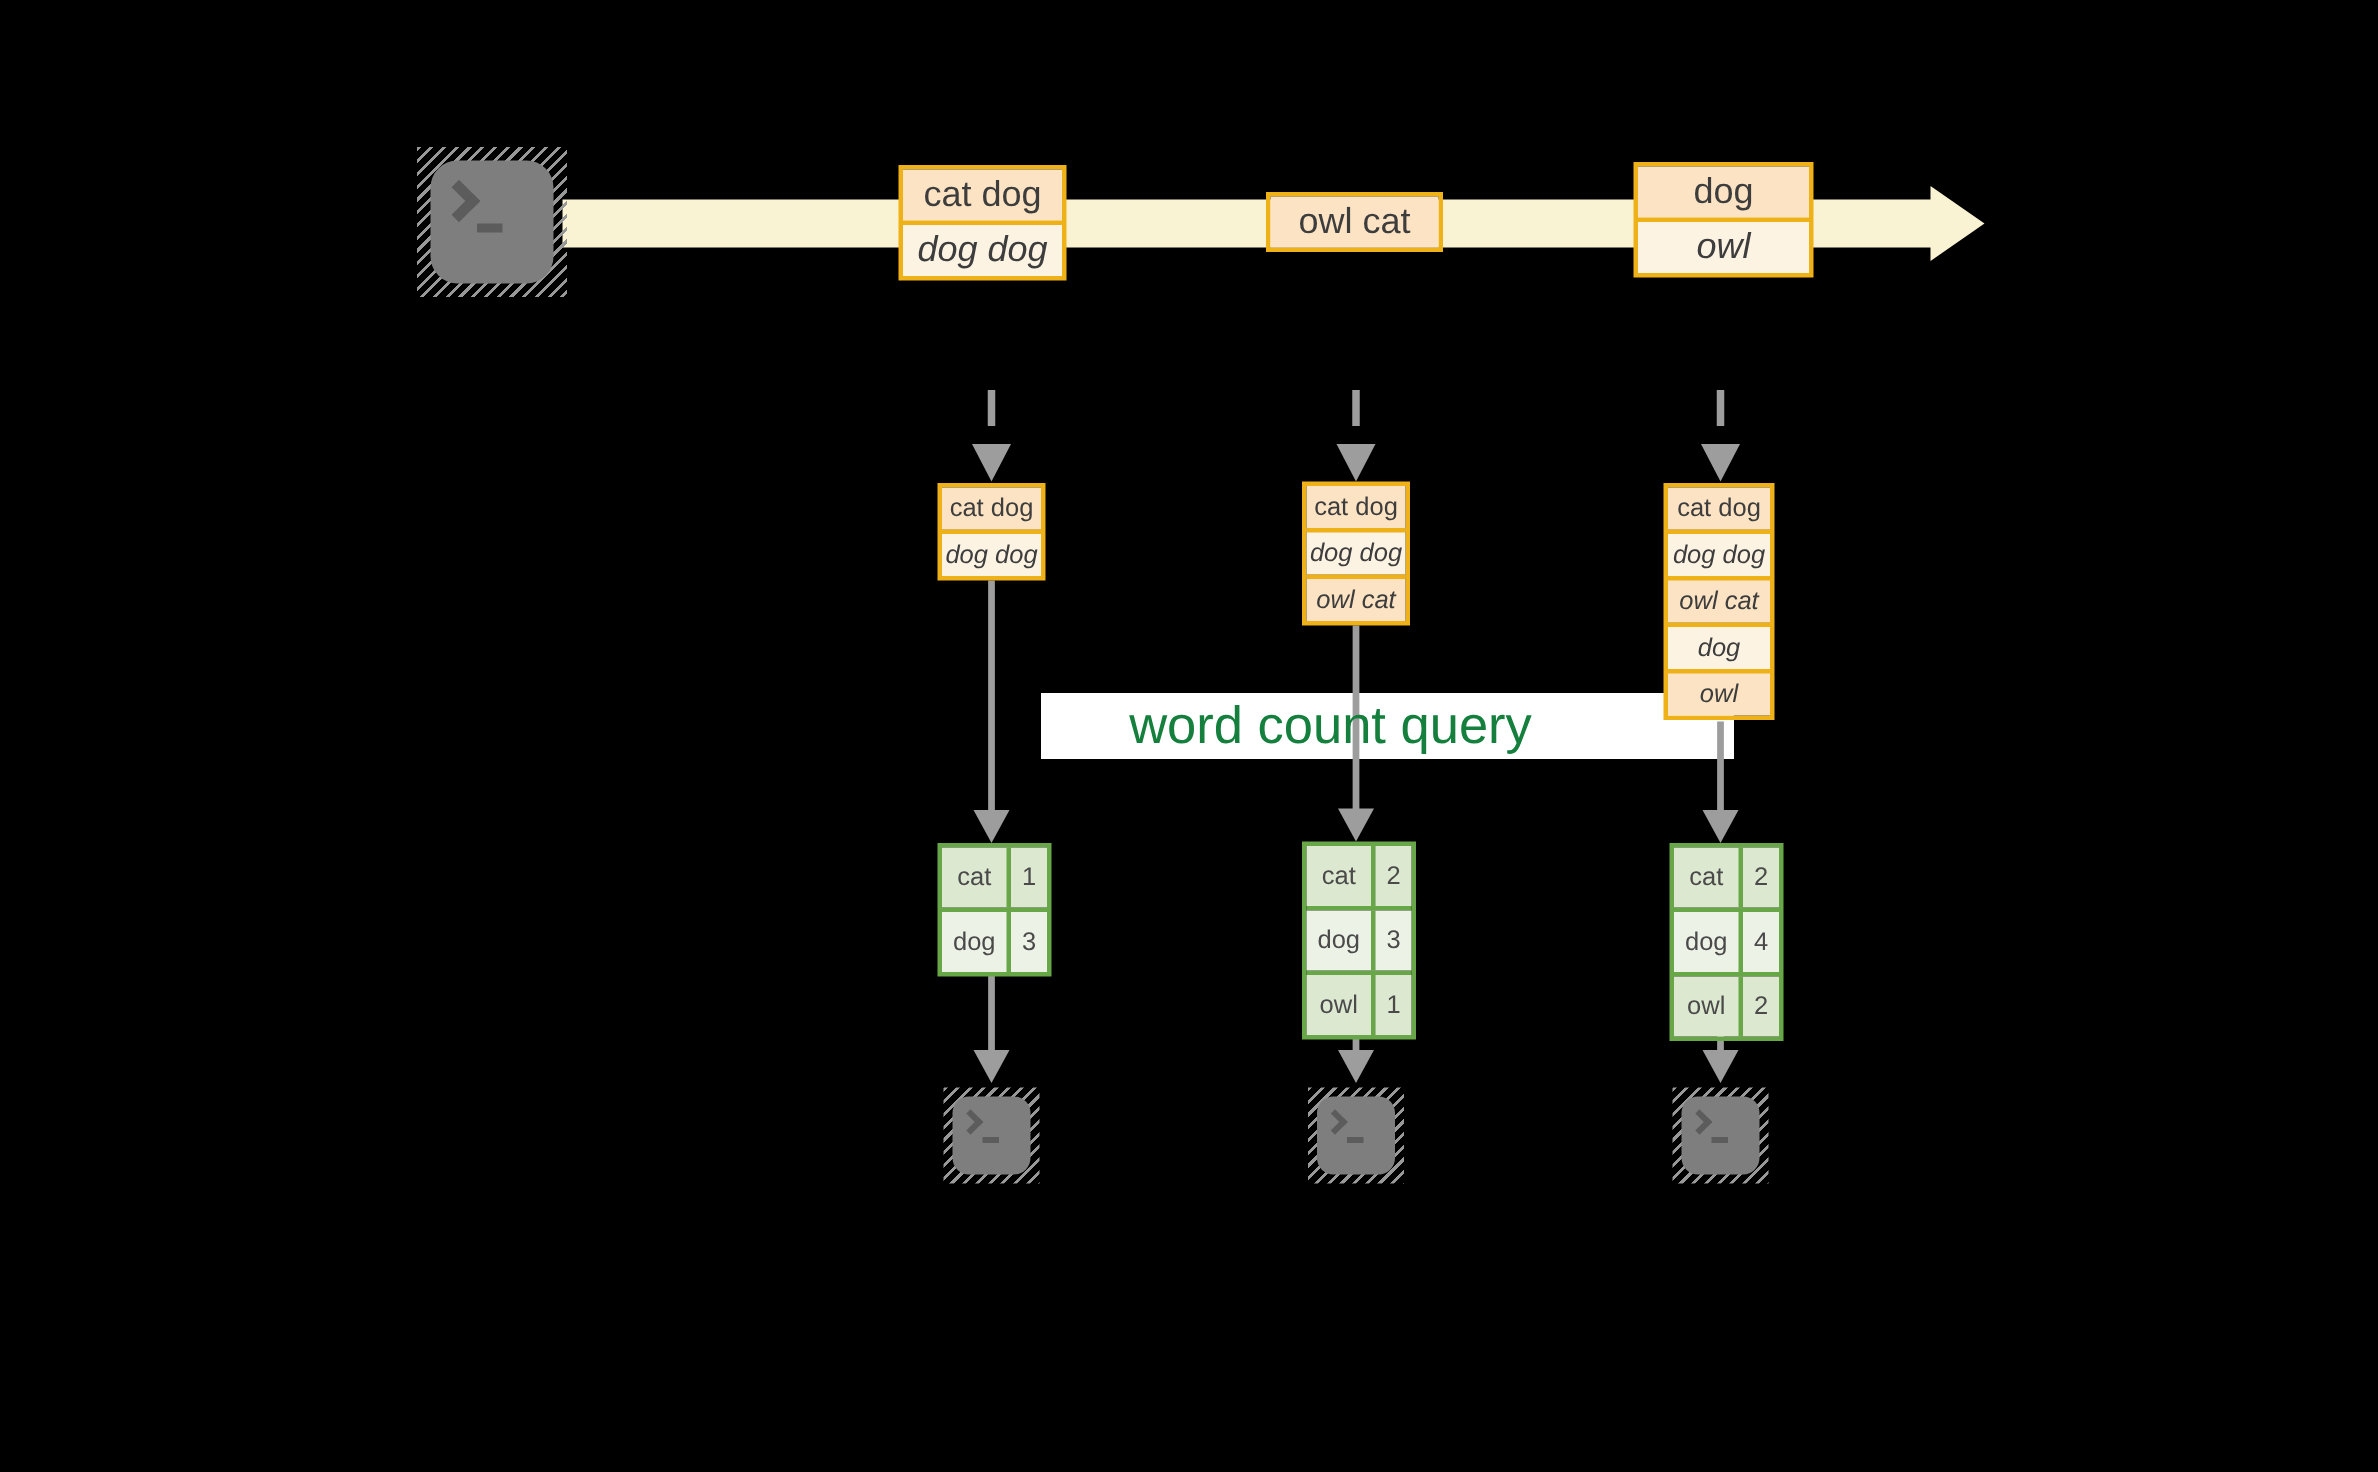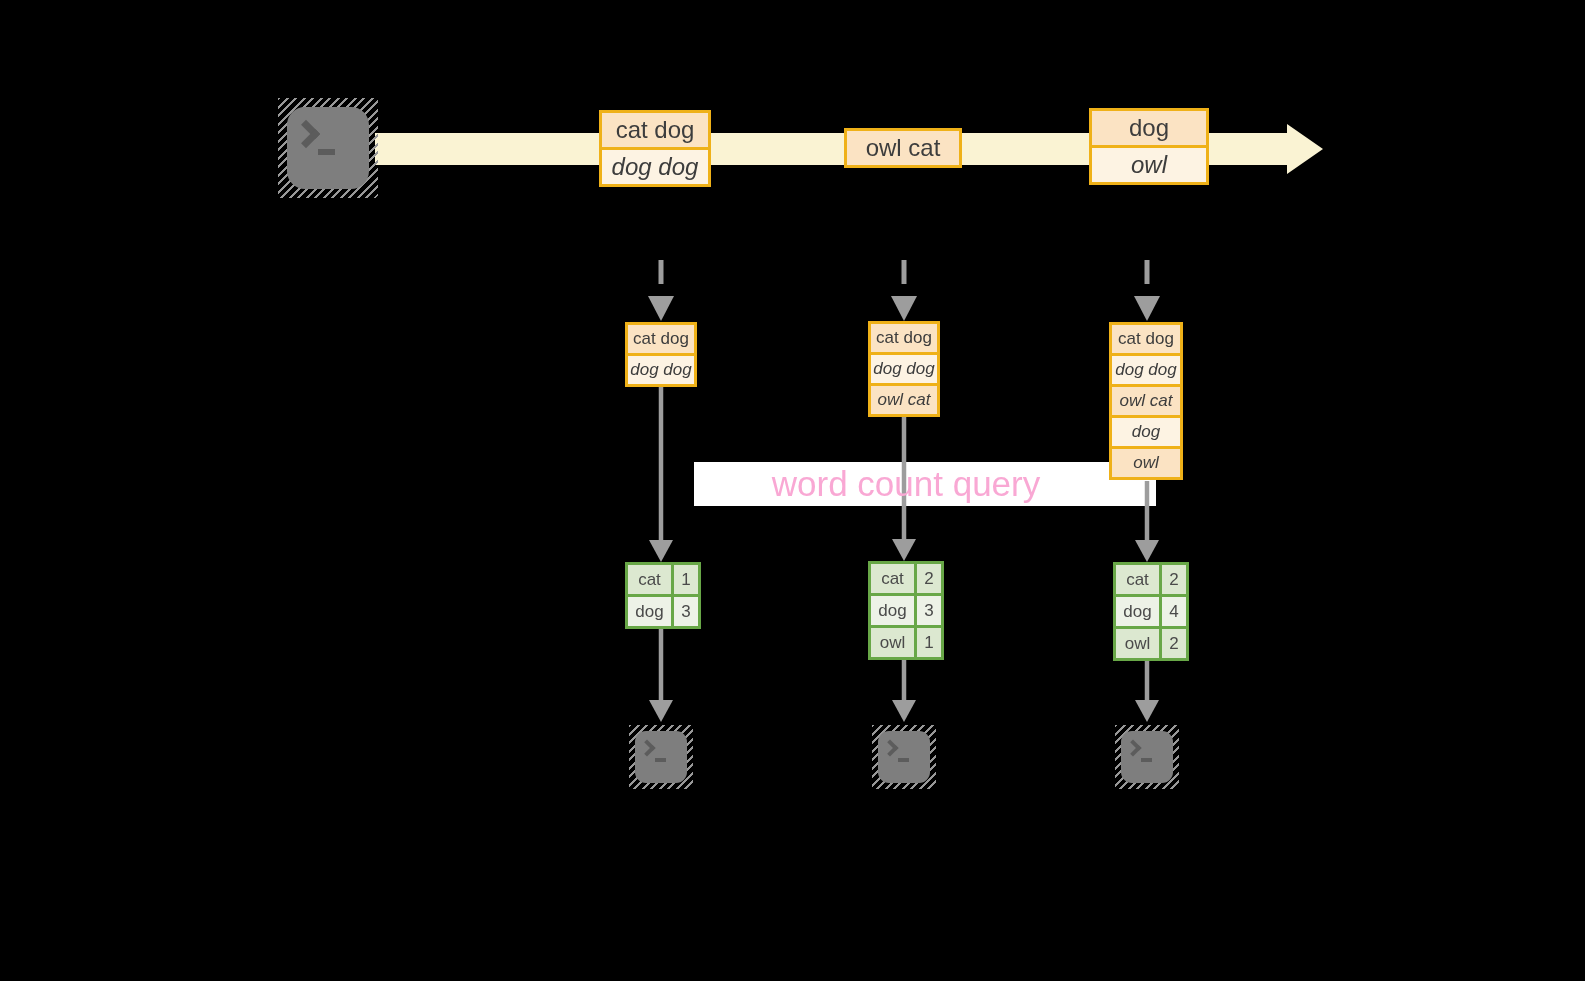--- a/index.html
+++ b/index.html
@@ -16,21 +16,21 @@
     color:#3d3d3d;
   }
   .orow + .orow { border-top:3px solid #efb118;font-style:italic; }
   .orow:nth-child(odd)  { background:#fbe3c3; }
   .orow:nth-child(even) { background:#fdf3e3; }
   .ebox .orow { height:34px; font-size:24px; }
   .sbox .orow { height:28px; font-size:17px; }
 
   
   .gtable { border:3px solid #68a747; z-index:4; }
-  .grow { display:flex; height:29px; }
+  .grow { display:flex; height:40px; }
   .grow + .grow { border-top:3px solid #68a747; }
   .gcell {
     display:flex; align-items:center; justify-content:center;
     font-size:17px; color:#4a4a4a;
   }
   .gword { width:43px; border-right:3px solid #68a747; }
   .gnum  { width:24px; }
   .grow:nth-child(odd)  .gcell { background:#dce8d0; }
   .grow:nth-child(even) .gcell { background:#edf2e7; }
 
@@ -49,23 +49,23 @@
   .term-src .tdash { left:31px; top:42px; width:17px; height:6px; }
   .term-sink { width:64px; height:64px; }
   .term-sink .term-inner { left:6px; top:6px; width:52px; height:52px; border-radius:11px; }
   .term-sink .chev { left:6px; top:11px; width:8px; height:8px;
                      border-top:4px solid #5c5c5c; border-right:4px solid #5c5c5c; }
   .term-sink .tdash { left:20px; top:27px; width:11px; height:4px; }
 
   
   .qlabel-bg { left:694px; top:462px; width:462px; height:44px; background:#ffffff; z-index:1; }
   .qlabel-text {
-    left:694px; top:462px; width:424px; height:44px; z-index:3;
+    left:675px; top:462px; width:424px; height:44px; z-index:3;
     display:flex; align-items:center; justify-content:center;
-    font-size:35px; color:#f9a8d4; white-space:nowrap;
+    font-size:35px; color:#15803d; white-space:nowrap;
   }
 
   svg.arrows { left:0; top:0; z-index:2; pointer-events:none; }
 </style>
 </head>
 <body>
 
 <div class="canvas">
 
   <div class="abs qlabel-bg"></div>

